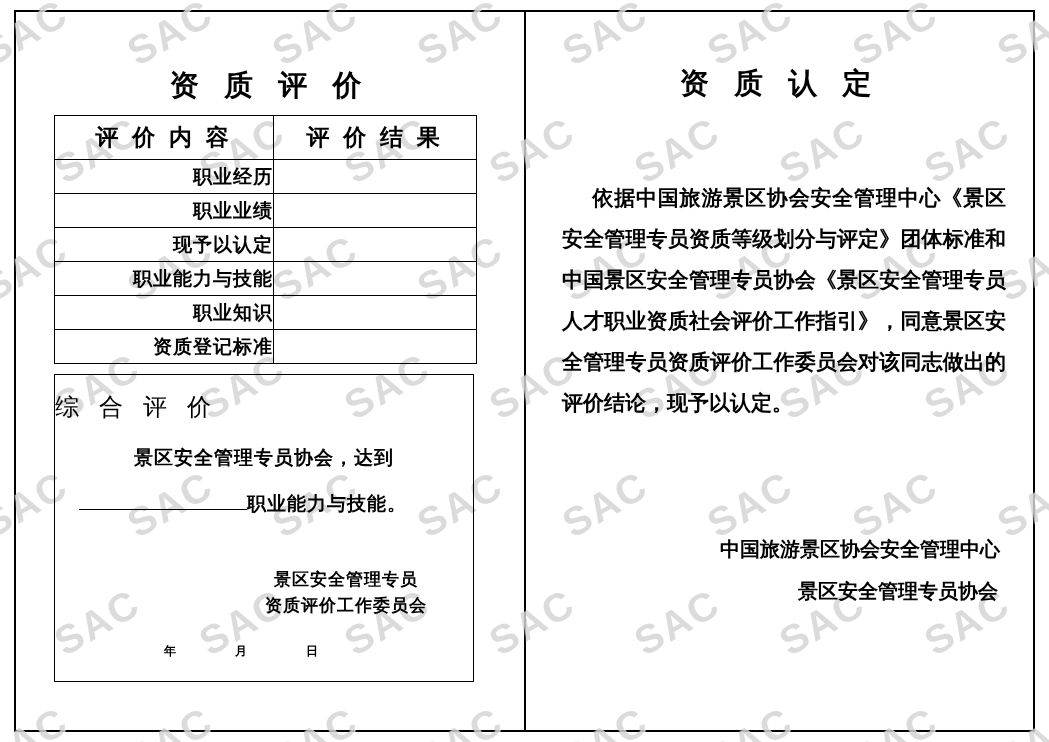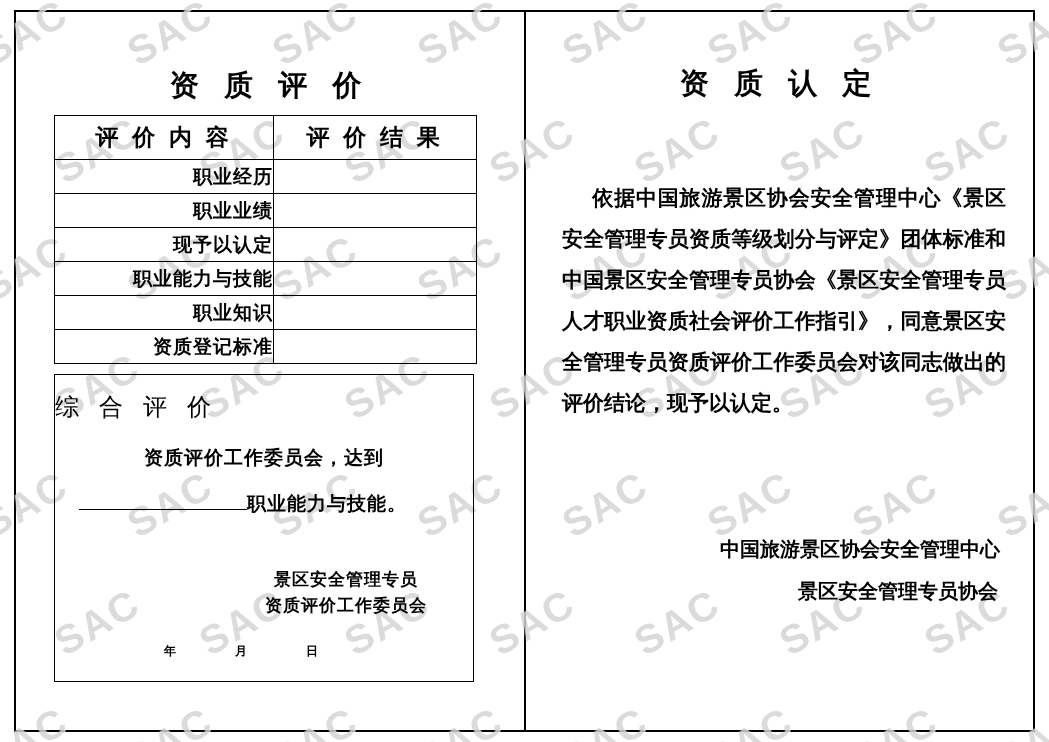--- a/index.html
+++ b/index.html
@@ -250,21 +250,21 @@
         </tr>
         <tr>
           <td class="col-item">资质登记标准</td>
           <td class="col-result"></td>
         </tr>
       </tbody>
     </table>
 
     <div id="summary-box">
       <div class="summary-title">综 合 评 价</div>
-      <div class="summary-line1">资质评价工作委员会，达到</div>
+      <div class="summary-line1">景区安全管理专员协会，达到</div>
       <div class="summary-line2">
         <span class="blank-underline"></span><span>职业能力与技能。</span>
       </div>
 
       <div class="signature-block">
         <div>景区安全管理专员</div>
         <div>资质评价工作委员会</div>
       </div>
 
       <div class="date-line">

